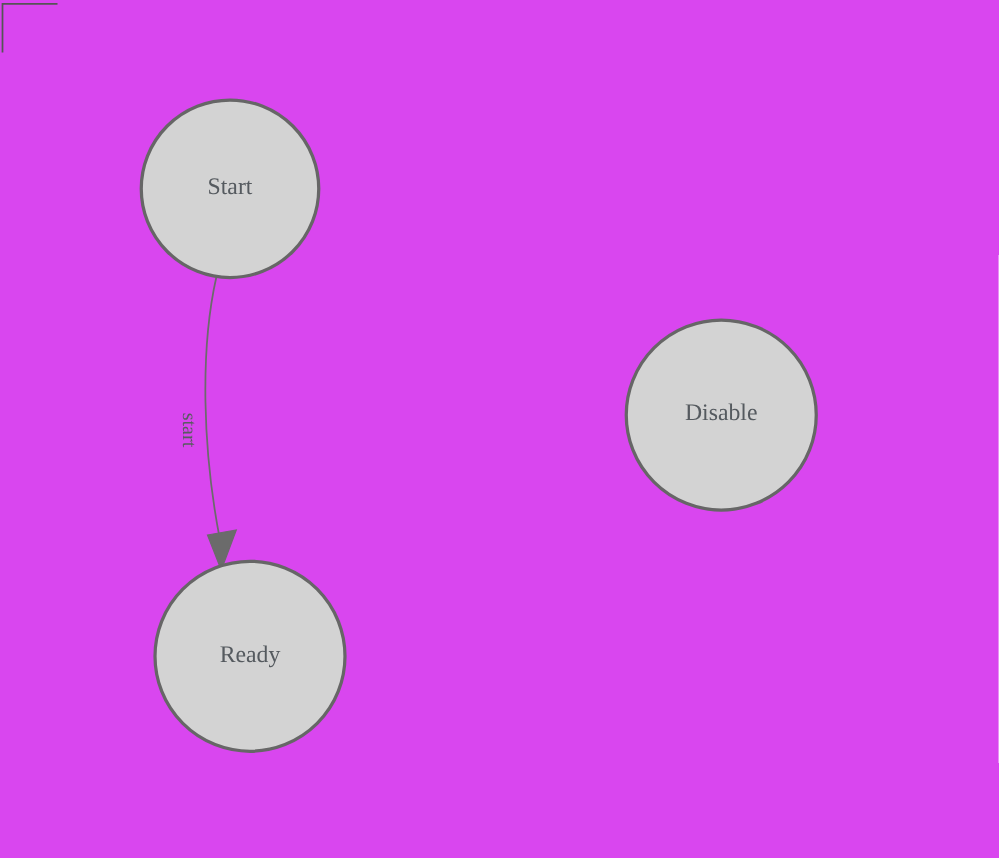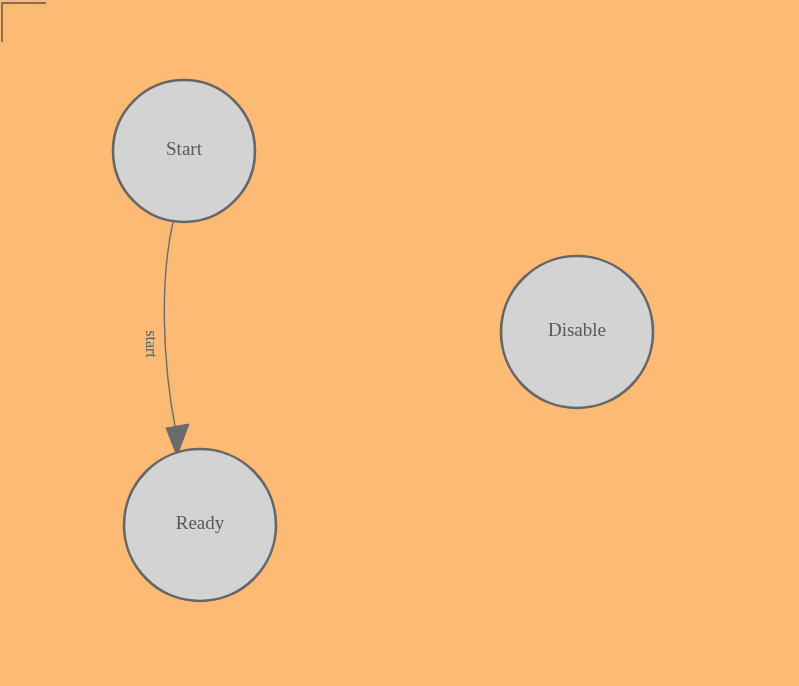--- a/index.html
+++ b/index.html
@@ -7,21 +7,21 @@
     padding: 0;
     background: #ffffff;
   }
   body {
     font-family: "Liberation Serif", "DejaVu Serif", serif;
   }
   #canvas {
     position: relative;
     width: 799px;
     height: 686px;
-    background: #fdba74;
+    background: #d946ef;
     overflow: hidden;
   }
   #graph-svg {
     position: absolute;
     top: 0;
     left: 0;
     width: 799px;
     height: 686px;
   }
   .node-circle {

